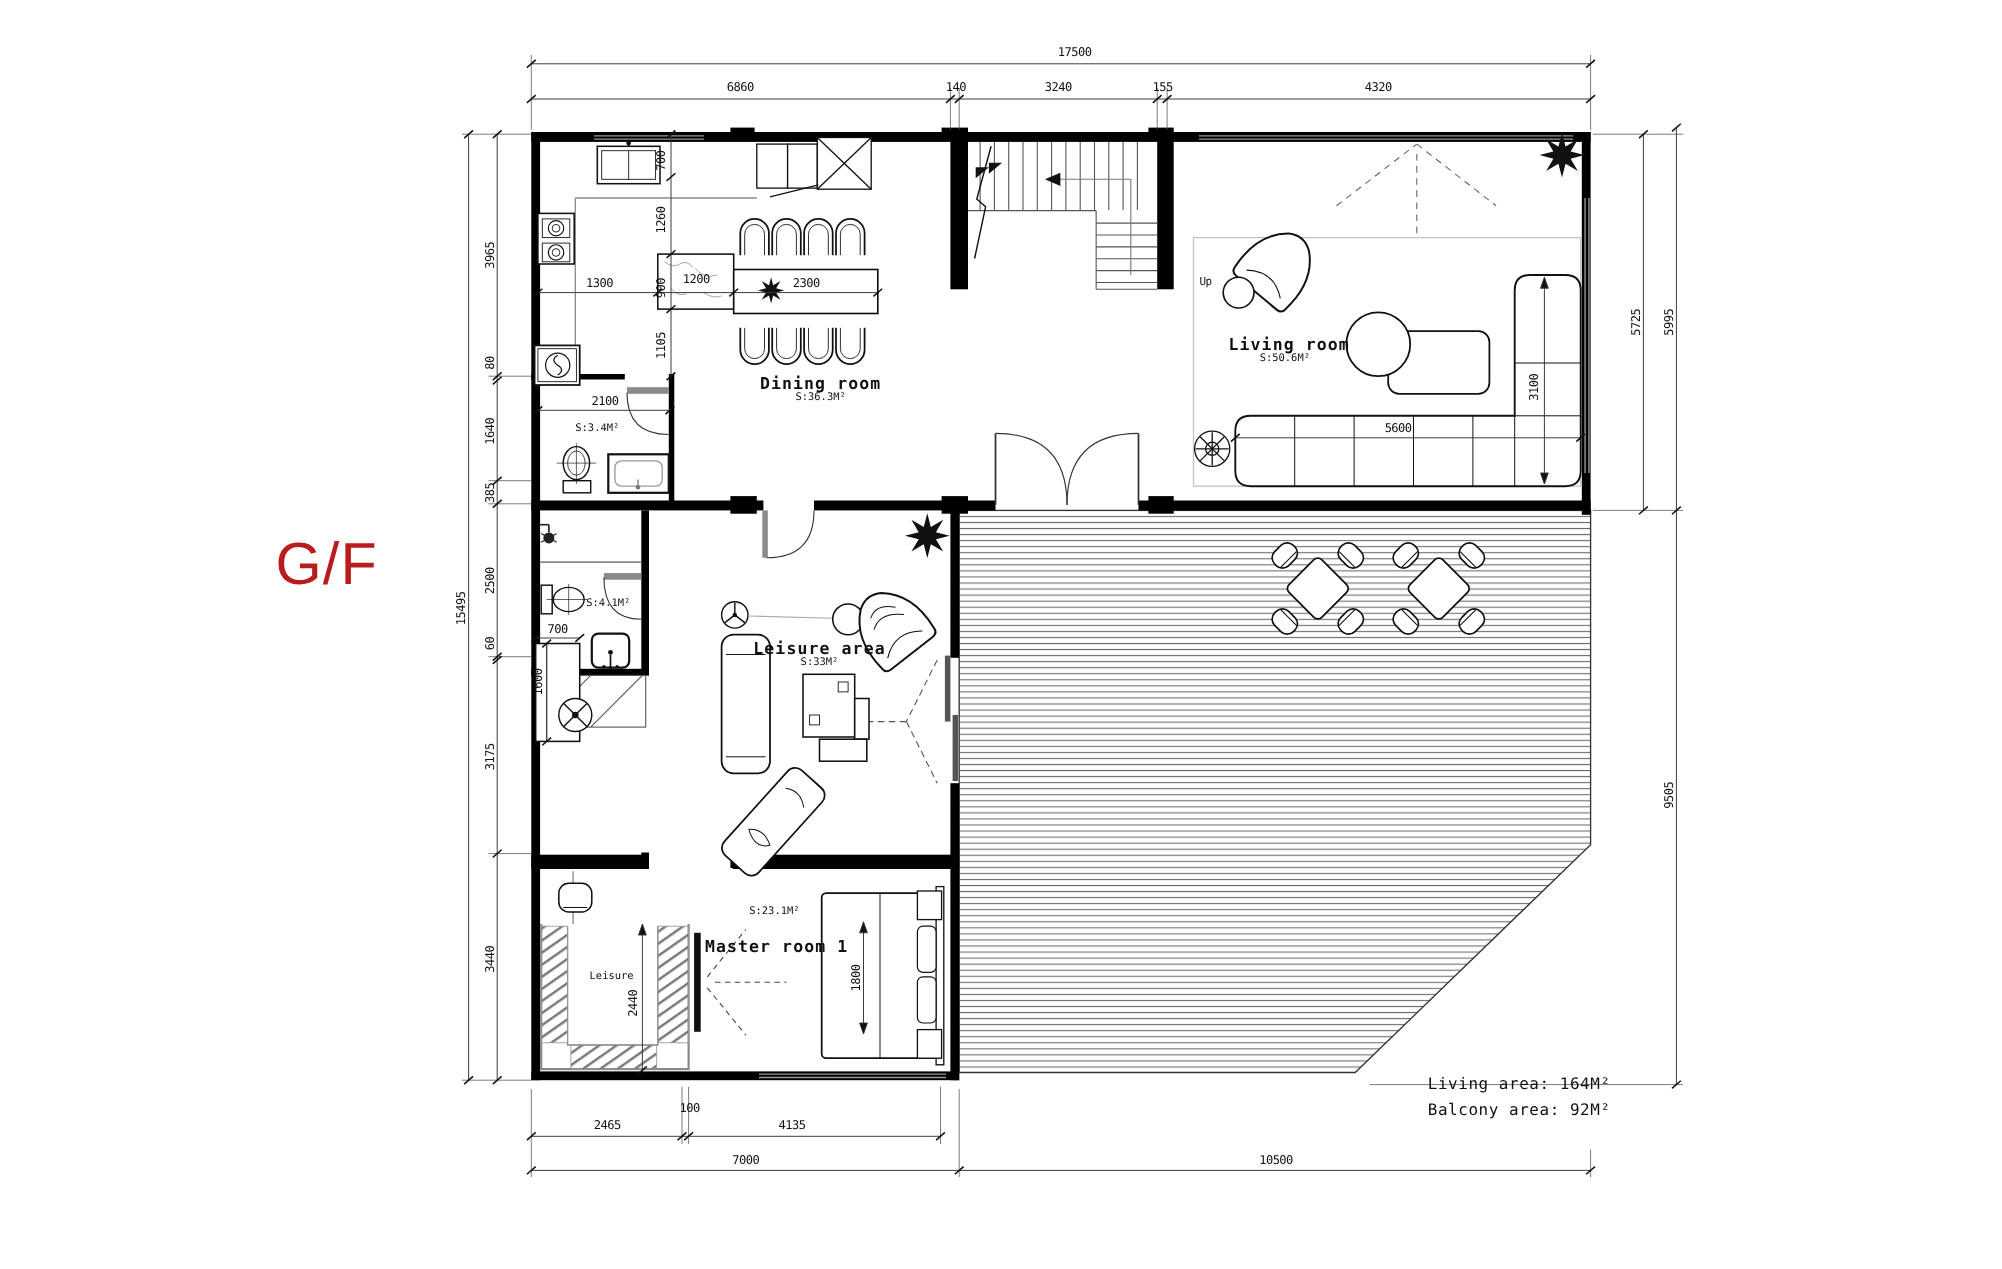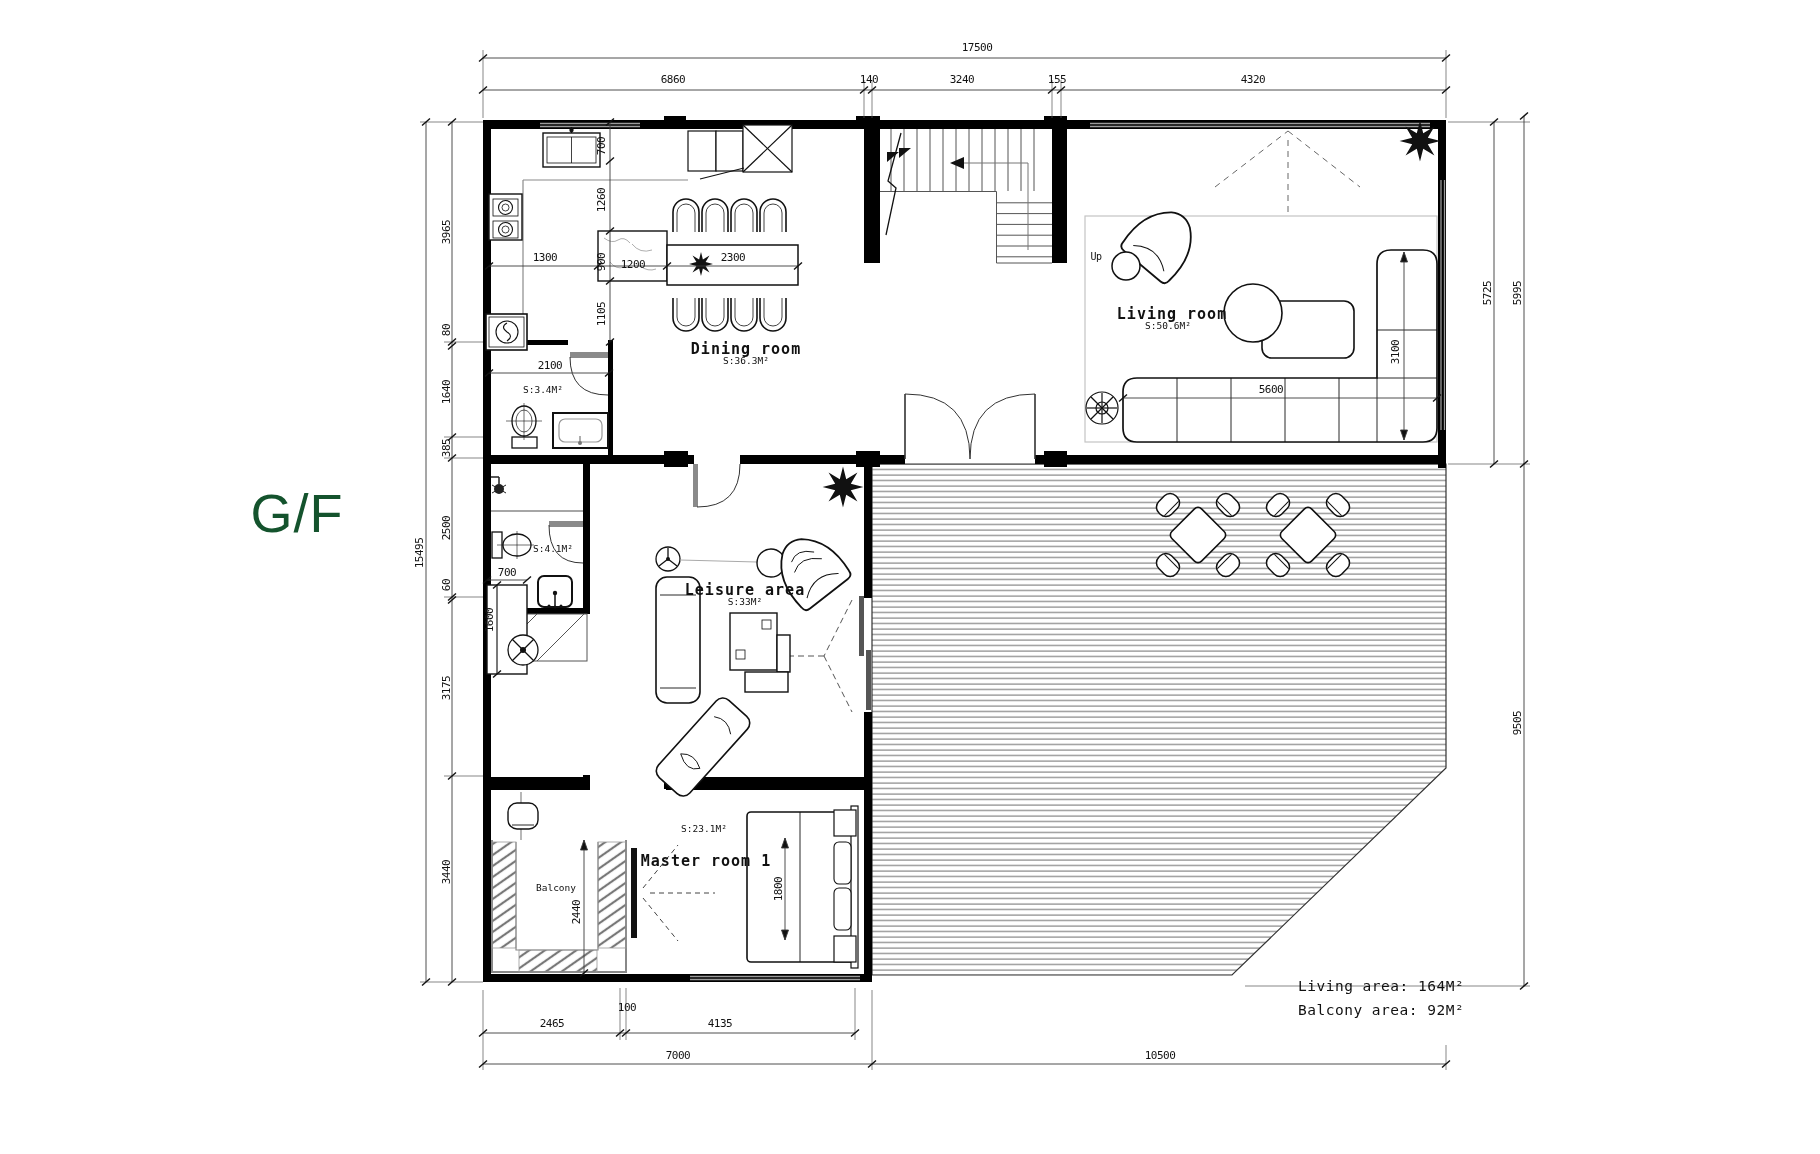--- a/index.html
+++ b/index.html
@@ -4,21 +4,21 @@
 <style>
   html,body{margin:0;padding:0;background:#fff;}
   #canvas{position:relative;width:1820px;height:1154px;background:#fff;overflow:hidden;
           font-family:"DejaVu Sans Mono", monospace;}
   #plan-svg{position:absolute;left:0;top:0;}
   .lbl{position:absolute;transform:translate(-50%,-50%);font-size:11px;letter-spacing:-0.5px;
        color:#111;white-space:nowrap;line-height:1;}
   .v{transform:translate(-50%,-50%) rotate(-90deg);}
   .room{font-size:15px;font-weight:bold;letter-spacing:1px;}
   .area{font-size:9.5px;letter-spacing:0;}
-  .big{font-size:54px;letter-spacing:1px;font-family:"Liberation Sans", sans-serif;color:#14532d;}
+  .big{font-size:54px;letter-spacing:1px;font-family:"Liberation Sans", sans-serif;color:#b91c1c;}
   .sum{font-size:14.5px;letter-spacing:.5px;transform:translate(0,-50%);}
   .up{font-size:10px;}
 </style>
 </head>
 <body>
 
 <div id="canvas">
 
 <svg id="plan-svg" width="1820" height="1154" viewBox="0 0 1820 1154">
   <defs>
@@ -525,21 +525,21 @@
 <span class="lbl" style="left:627px;top:1007px;text-align:right;">100</span>
 <span class="lbl" style="left:720px;top:1023px;">4135</span>
 <span class="lbl" style="left:678px;top:1055px;">7000</span>
 <span class="lbl" style="left:1160px;top:1055px;">10500</span>
 
 <span class="lbl v" style="left:601px;top:146px;">700</span>
 <span class="lbl v" style="left:601px;top:200px;">1260</span>
 <span class="lbl v" style="left:601px;top:262px;">900</span>
 <span class="lbl v" style="left:601px;top:314px;">1105</span>
 <span class="lbl" style="left:545px;top:257px;">1300</span>
-<span class="lbl" style="left:633px;top:264px;">1200</span>
+<span class="lbl" style="left:633px;top:254px;">1200</span>
 <span class="lbl" style="left:733px;top:257px;">2300</span>
 <span class="lbl" style="left:550px;top:365px;">2100</span>
 
 <span class="lbl" style="left:1271px;top:389px;">5600</span>
 <span class="lbl v" style="left:1395px;top:352px;">3100</span>
 
 <span class="lbl" style="left:507px;top:572px;">700</span>
 <span class="lbl v" style="left:489px;top:620px;">1600</span>
 <span class="lbl v" style="left:778px;top:889px;">1800</span>
 <span class="lbl v" style="left:576px;top:912px;">2440</span>
@@ -547,19 +547,19 @@
 <span class="lbl room" style="left:746px;top:349px;">Dining room</span>
 <span class="lbl area" style="left:746px;top:361px;">S:36.3M²</span>
 <span class="lbl room" style="left:1172px;top:314px;">Living room</span>
 <span class="lbl area" style="left:1168px;top:326px;">S:50.6M²</span>
 <span class="lbl room" style="left:745px;top:590px;">Leisure area</span>
 <span class="lbl area" style="left:745px;top:602px;">S:33M²</span>
 <span class="lbl room" style="left:706px;top:816px;margin-top:45px;">Master room 1</span>
 <span class="lbl area" style="left:704px;top:829px;">S:23.1M²</span>
 <span class="lbl area" style="left:543px;top:390px;">S:3.4M²</span>
 <span class="lbl area" style="left:553px;top:549px;">S:4.1M²</span>
-<span class="lbl area" style="left:556px;top:888px;">Balcony</span>
+<span class="lbl area" style="left:556px;top:888px;">Leisure</span>
 <span class="lbl up" style="left:1078px;top:257px;padding-left:36px;">Up</span>
 
 <span class="lbl sum" style="left:1298px;top:986px;">Living area: 164M²</span>
 <span class="lbl sum" style="left:1298px;top:1010px;">Balcony area: 92M²</span>
 
 </div>
 
 </body></html>

